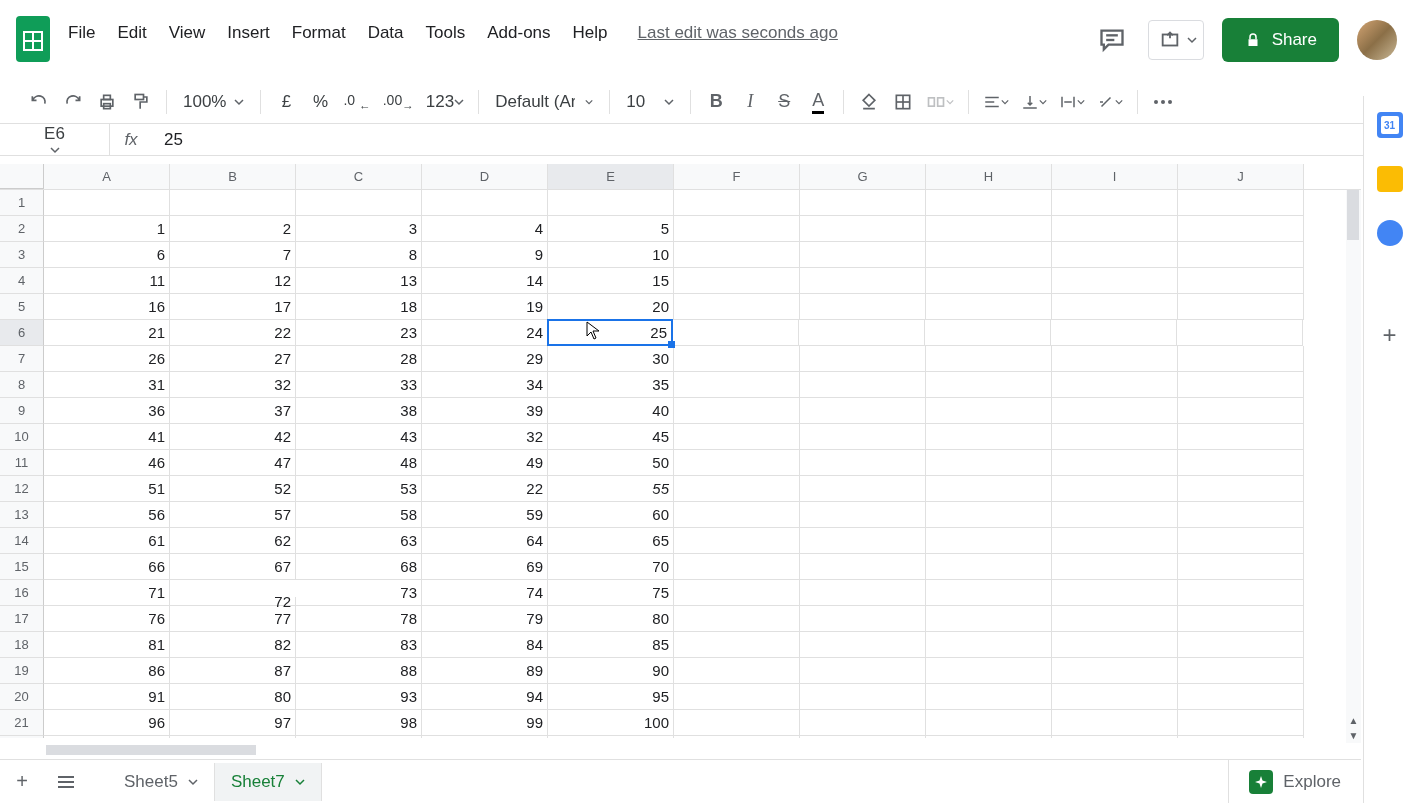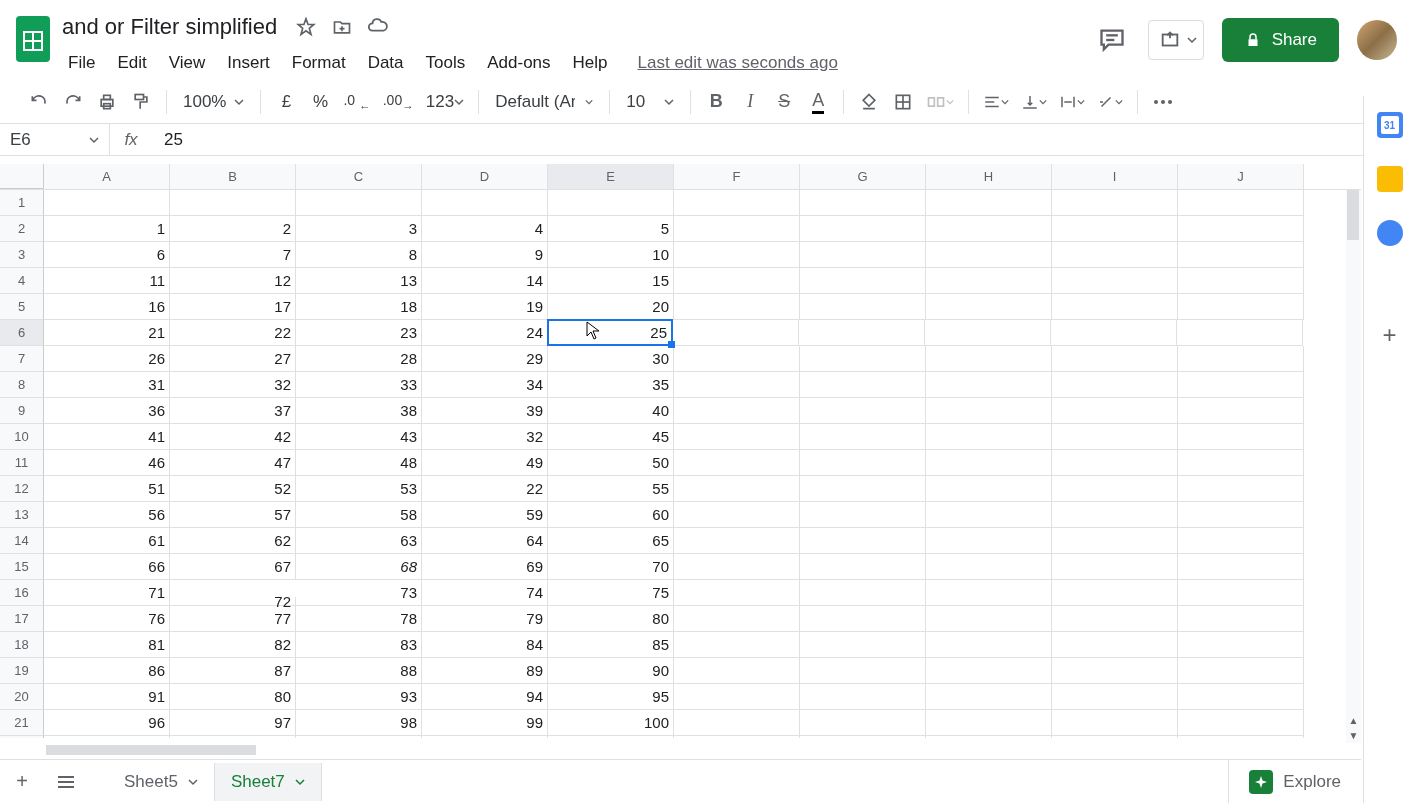--- a/index.html
+++ b/index.html
@@ -26,21 +26,21 @@
 .toolbar { height: 44px; border-bottom: 1px solid #e0e0e0; display: flex; align-items: center; padding: 0 10px 0 24px; gap: 4px; }
 .tb-btn { min-width: 30px; height: 30px; display: flex; align-items: center; justify-content: center; cursor: pointer; border-radius: 2px; color: #5f6368; padding: 0 4px; }
 .tb-sep { width: 1px; height: 24px; background: #e0e0e0; margin: 0 6px; }
 .tb-text { font-size: 17px; color: #3c4043; }
 .zoom-sel { display: flex; align-items: center; gap: 8px; padding: 0 6px; cursor: pointer; justify-content: flex-end; }
 .font-sel { display: flex; align-items: center; gap: 10px; padding: 0 6px; cursor: pointer; width: 110px; }
 .collapse { margin-left: auto; }
 
 
 .fx-row { height: 32px; border-bottom: 1px solid #e0e0e0; display: flex; align-items: center; }
-.name-box { width: 110px; height: 100%; border-right: 1px solid #e0e0e0; display: flex; align-items: center; padding: 0 10px; font-size: 17px; color: #3c4043; justify-content: space-between; }
+.name-box { width: 110px; height: 100%; border-right: 1px solid #e0e0e0; display: flex; align-items: center; padding: 0 10px; font-size: 17px; color: #3c4043; justify-content: space-between; flex-direction: column; }
 .fx-icon { width: 42px; display: flex; justify-content: center; color: #5f6368; font-style: italic; font-size: 17px; }
 .formula { font-size: 17px; color: #202124; padding-left: 12px; }
 
 
 .grid-wrap { position: absolute; top: 164px; left: 0; right: 54px; bottom: 50px; overflow: hidden; }
 .col-headers { height: 26px; display: flex; background: #fff; border-bottom: 1px solid #e0e0e0; position: relative; }
 .corner { width: 44px; border-right: 1px solid #ccc; border-bottom: 1px solid #ccc; background: #f8f9fa; }
 .col-h { border-right: 1px solid #e0e0e0; display: flex; align-items: center; justify-content: center; font-size: 13px; color: #5f6368; background: #f8f9fa; cursor: pointer; }
 .col-h.sel { background: #e8eaed; }
 .grid-body { position: absolute; top: 26px; left: 0; right: 0; bottom: 15px; overflow: hidden; }
@@ -80,39 +80,20 @@
     <div class="logo">
       <svg width="38" height="50" viewBox="0 0 38 50">
           <rect x="2" y="2" width="34" height="46" rx="4" fill="#0f9d58"></rect>
           <rect x="10" y="18" width="18" height="18" fill="none" stroke="#fff" stroke-width="2"></rect>
           <line x1="10" y1="27" x2="28" y2="27" stroke="#fff" stroke-width="2"></line>
           <line x1="19" y1="18" x2="19" y2="36" stroke="#fff" stroke-width="2"></line>
         </svg>
     </div>
   </div>
   <div class="doc-area">
-    <div class="title-row">
-      <span class="doc-title">and or Filter simplified</span>
-      <span class="title-icon">
-          <svg width="20" height="20" viewBox="0 0 24 24">
-            <path fill="none" stroke="#5f6368" stroke-width="2" d="M12 2l2.5 7h7l-5.5 4.5 2 7.5-6-4.5-6 4.5 2-7.5L2.5 9h7z"></path>
-          </svg>
-        </span>
-      <span class="title-icon">
-          <svg width="20" height="20" viewBox="0 0 24 24">
-            <path fill="none" stroke="#5f6368" stroke-width="2" d="M3 6h7l2 2h9v11H3z"></path>
-            <path fill="none" stroke="#5f6368" stroke-width="2" d="M12 11v6m-3-3h6"></path>
-          </svg>
-        </span>
-      <span class="title-icon">
-          <svg width="22" height="22" viewBox="0 0 24 24">
-            <path fill="none" stroke="#5f6368" stroke-width="2" d="M6 16a4 4 0 0 1 0-8 5 5 0 0 1 9.6-1.5A4.5 4.5 0 0 1 18 16z"></path>
-          </svg>
-        </span>
-    </div>
     <div class="menu-row">
       <span class="menu-item">File</span>
       <span class="menu-item">Edit</span>
       <span class="menu-item">View</span>
       <span class="menu-item">Insert</span>
       <span class="menu-item">Format</span>
       <span class="menu-item">Data</span>
       <span class="menu-item">Tools</span>
       <span class="menu-item">Add-ons</span>
       <span class="menu-item">Help</span>
@@ -469,21 +450,21 @@
         <div class="cell" style="width: 126px;"></div>
         <div class="cell" style="width: 126px;"></div>
         <div class="cell" style="width: 126px;"></div>
       </div>
       <div class="grid-row">
         <div class="row-h">12</div>
         <div class="cell" style="width: 126px;">51</div>
         <div class="cell" style="width: 126px;">52</div>
         <div class="cell" style="width: 126px;">53</div>
         <div class="cell" style="width: 126px;">22</div>
-        <div class="cell" style="width: 126px;">55</div>
+        <div class="cell" style="width: 126px; font-style: italic;">55</div>
         <div class="cell" style="width: 126px;"></div>
         <div class="cell" style="width: 126px;"></div>
         <div class="cell" style="width: 126px;"></div>
         <div class="cell" style="width: 126px;"></div>
         <div class="cell" style="width: 126px;"></div>
       </div>
       <div class="grid-row">
         <div class="row-h">13</div>
         <div class="cell" style="width: 126px;">56</div>
         <div class="cell" style="width: 126px;">57</div>
@@ -506,21 +487,21 @@
         <div class="cell" style="width: 126px;"></div>
         <div class="cell" style="width: 126px;"></div>
         <div class="cell" style="width: 126px;"></div>
         <div class="cell" style="width: 126px;"></div>
         <div class="cell" style="width: 126px;"></div>
       </div>
       <div class="grid-row">
         <div class="row-h">15</div>
         <div class="cell" style="width: 126px;">66</div>
         <div class="cell" style="width: 126px;">67</div>
-        <div class="cell" style="width: 126px; font-style: italic;">68</div>
+        <div class="cell" style="width: 126px;">68</div>
         <div class="cell" style="width: 126px;">69</div>
         <div class="cell" style="width: 126px;">70</div>
         <div class="cell" style="width: 126px;"></div>
         <div class="cell" style="width: 126px;"></div>
         <div class="cell" style="width: 126px;"></div>
         <div class="cell" style="width: 126px;"></div>
         <div class="cell" style="width: 126px;"></div>
       </div>
       <div class="grid-row">
         <div class="row-h">16</div>

